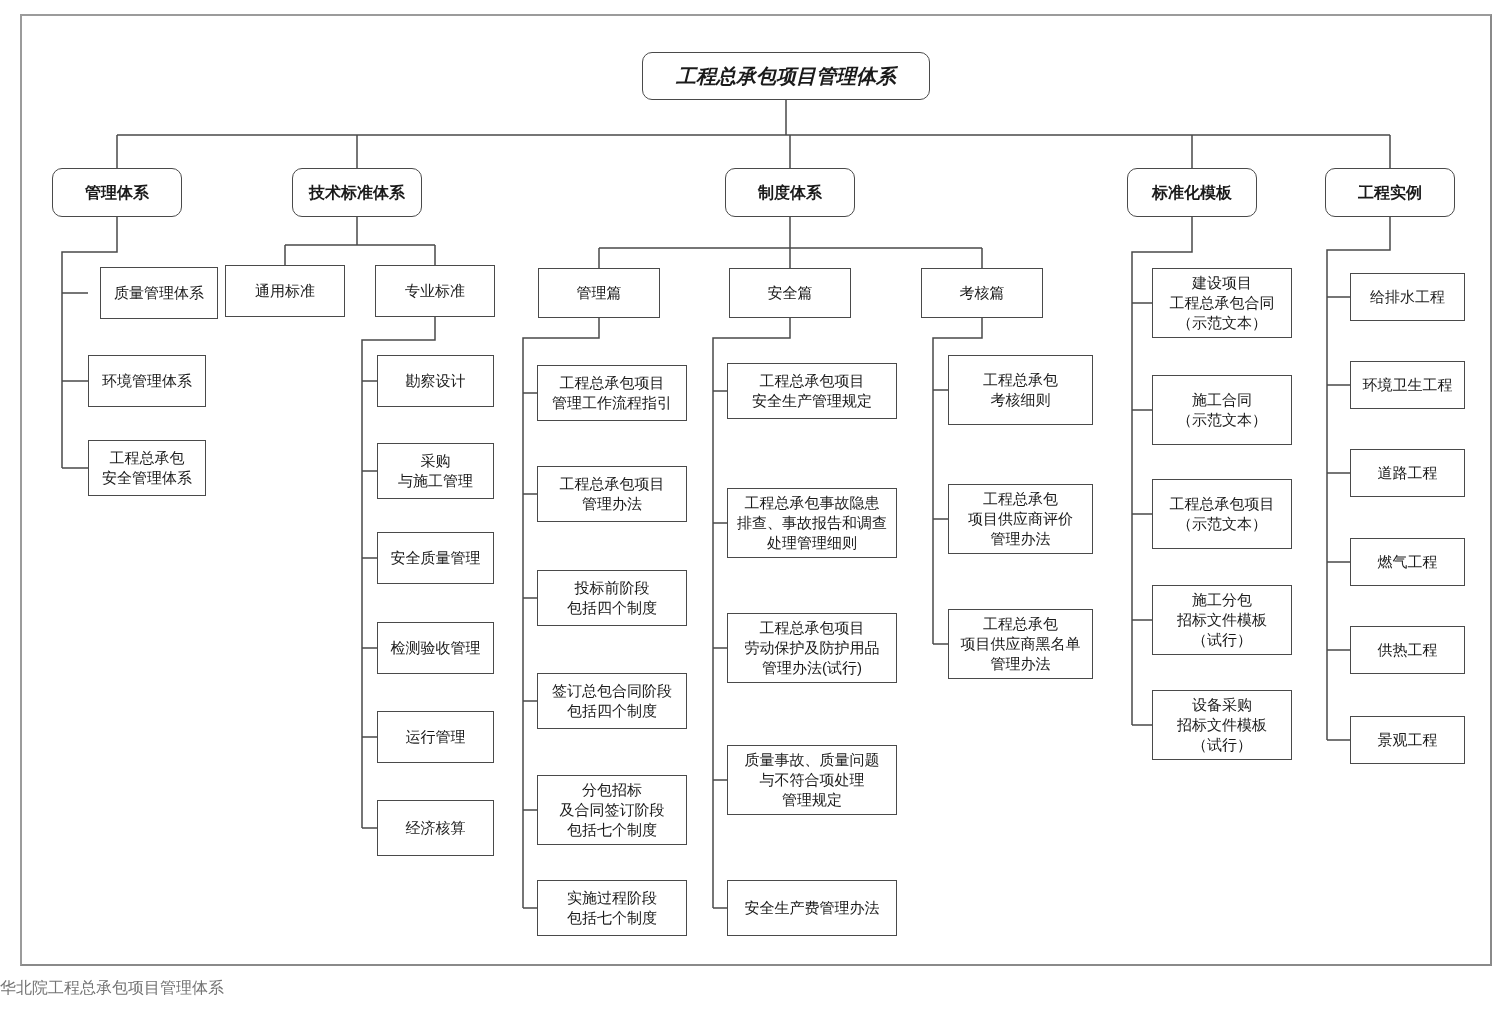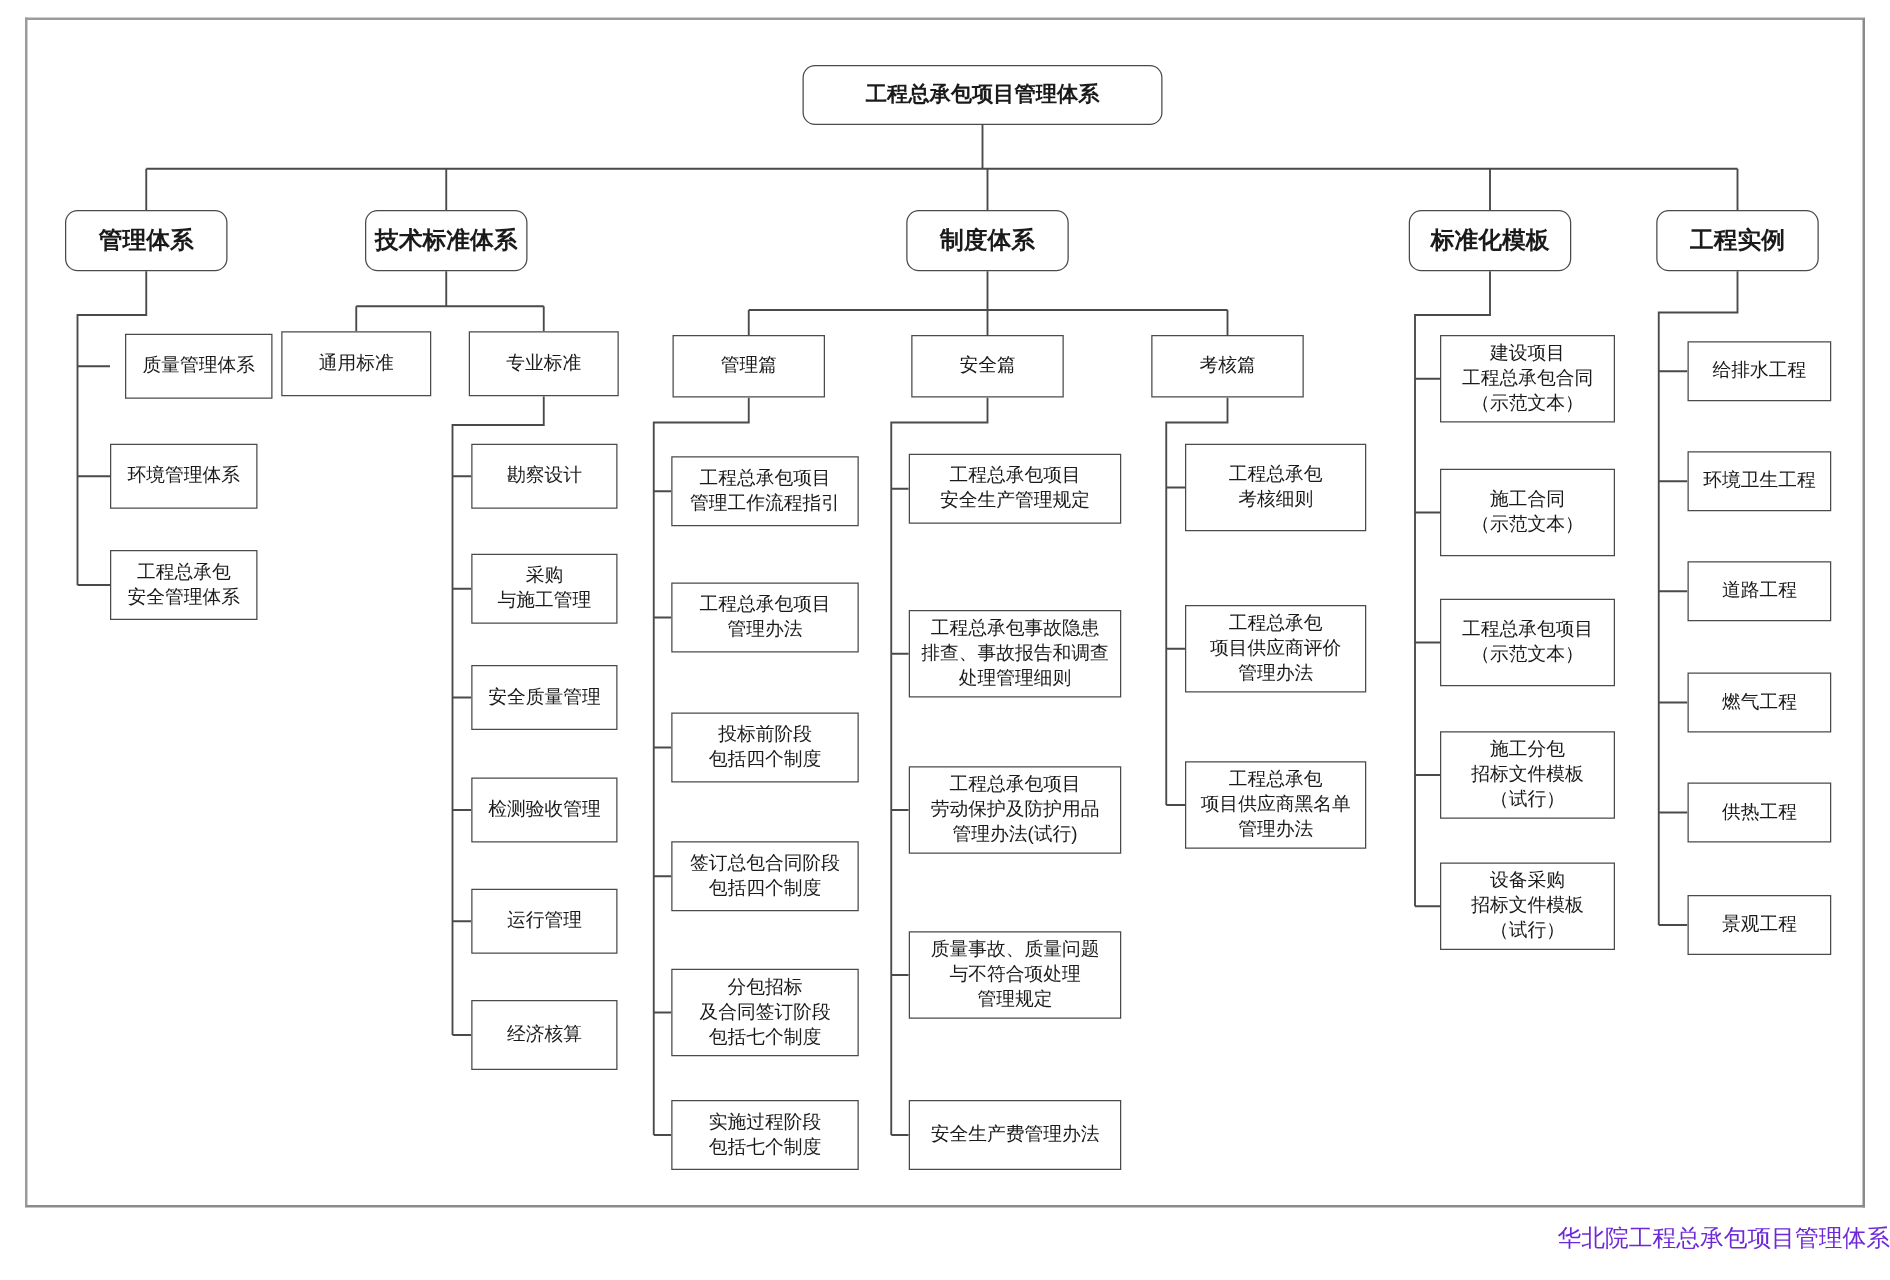--- a/index.html
+++ b/index.html
@@ -16,25 +16,25 @@
   }
   svg.wires{position:absolute;left:0;top:0;}
   .node{
     position:absolute;box-sizing:border-box;
     border:1.5px solid #4a4a4a;background:#ffffff;
     display:flex;align-items:center;justify-content:center;
     text-align:center;white-space:pre-line;
     font-size:15px;line-height:1.32;padding:2px;
     color:#1a1a1a;
   }
-  .node.round{border-radius:10px;font-weight:bold;font-size:19px;}
-  .node.rootnode{font-size:17px;}
+  .node.round{border-radius:10px;font-weight:bold;font-size:16px;}
+  .node.rootnode{font-size:20px;font-style:italic;}
   .caption{
     position:absolute;left:0;top:978px;width:1512px;
-    text-align:right;font-size:19px;color:#6d28d9;
+    text-align:left;font-size:16px;color:#737373;
   }
 </style>
 </head>
 <body>
 
 <div class="stage">
   <div class="frame"></div>
 
   <svg class="wires" width="1512" height="1024" viewBox="0 0 1512 1024" fill="none" stroke="#4a4a4a" stroke-width="1.5">
     <path d="M786,100 V135 M117,135 H1390 M117,135 V168 M357,135 V168 M790,135 V168 M1192,135 V168 M1390,135 V168"></path>

